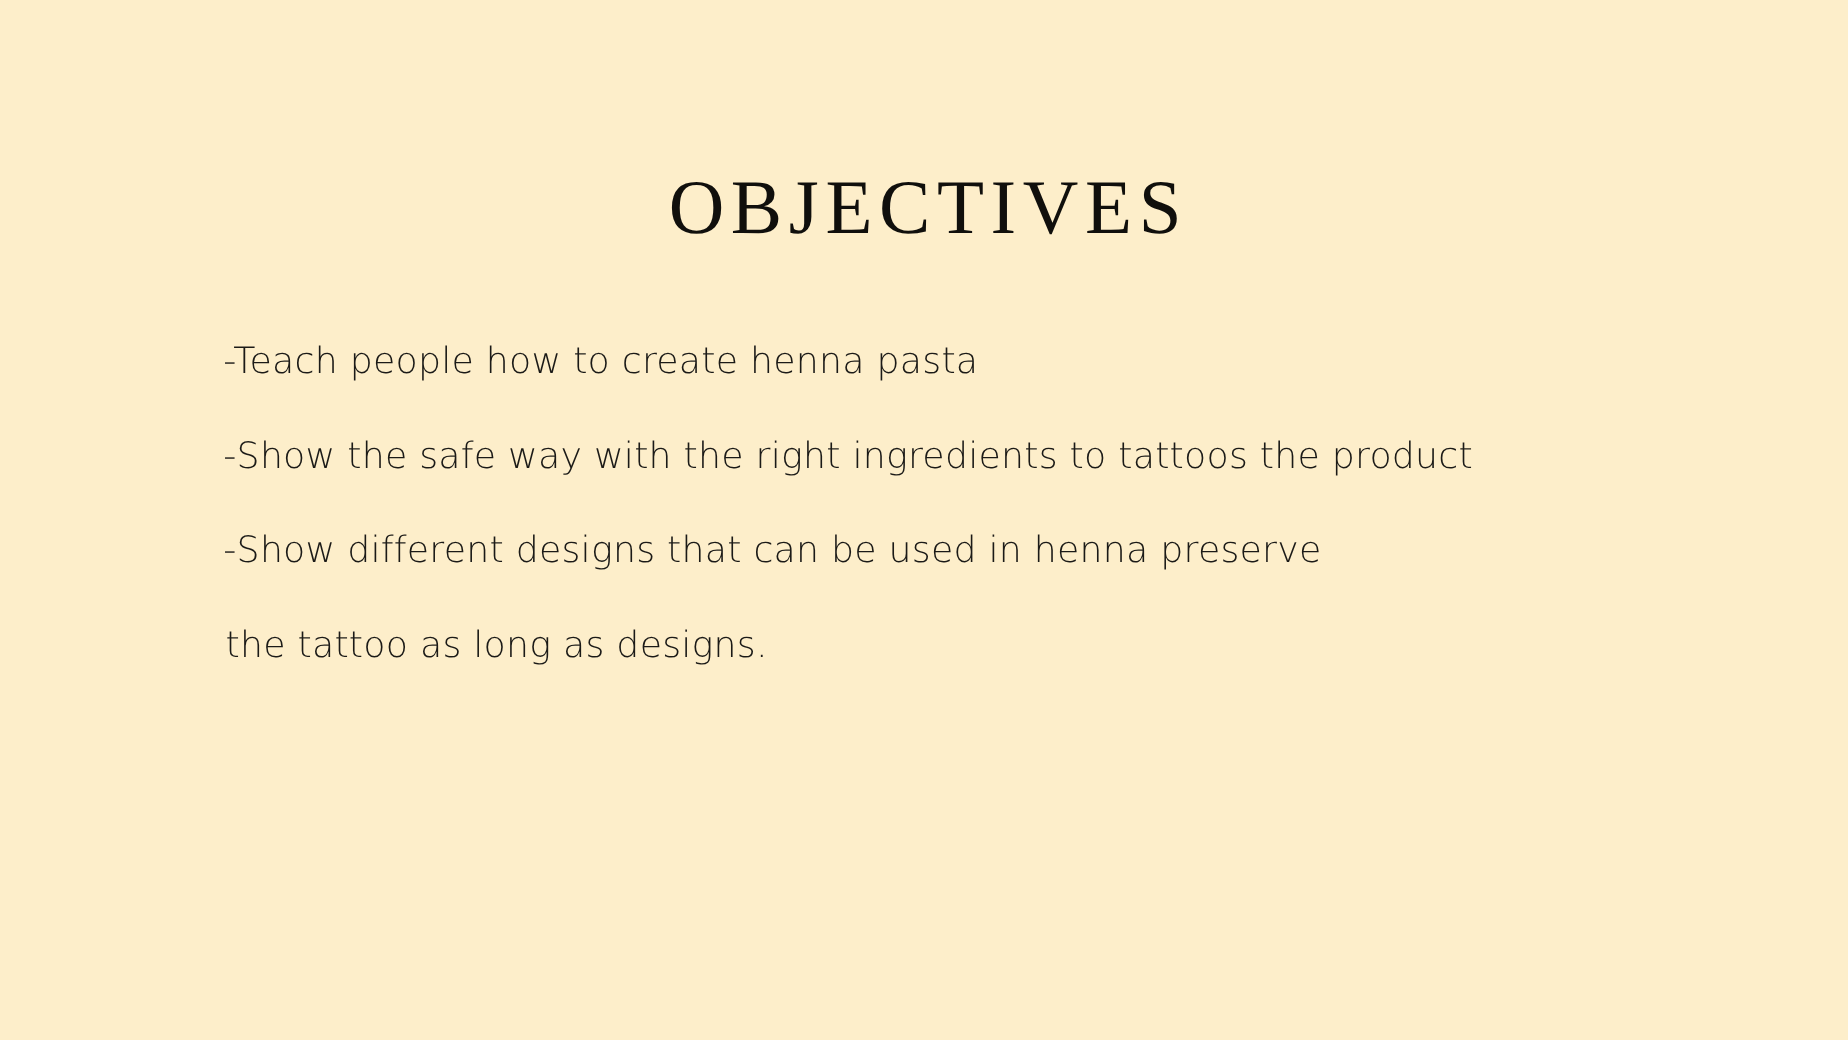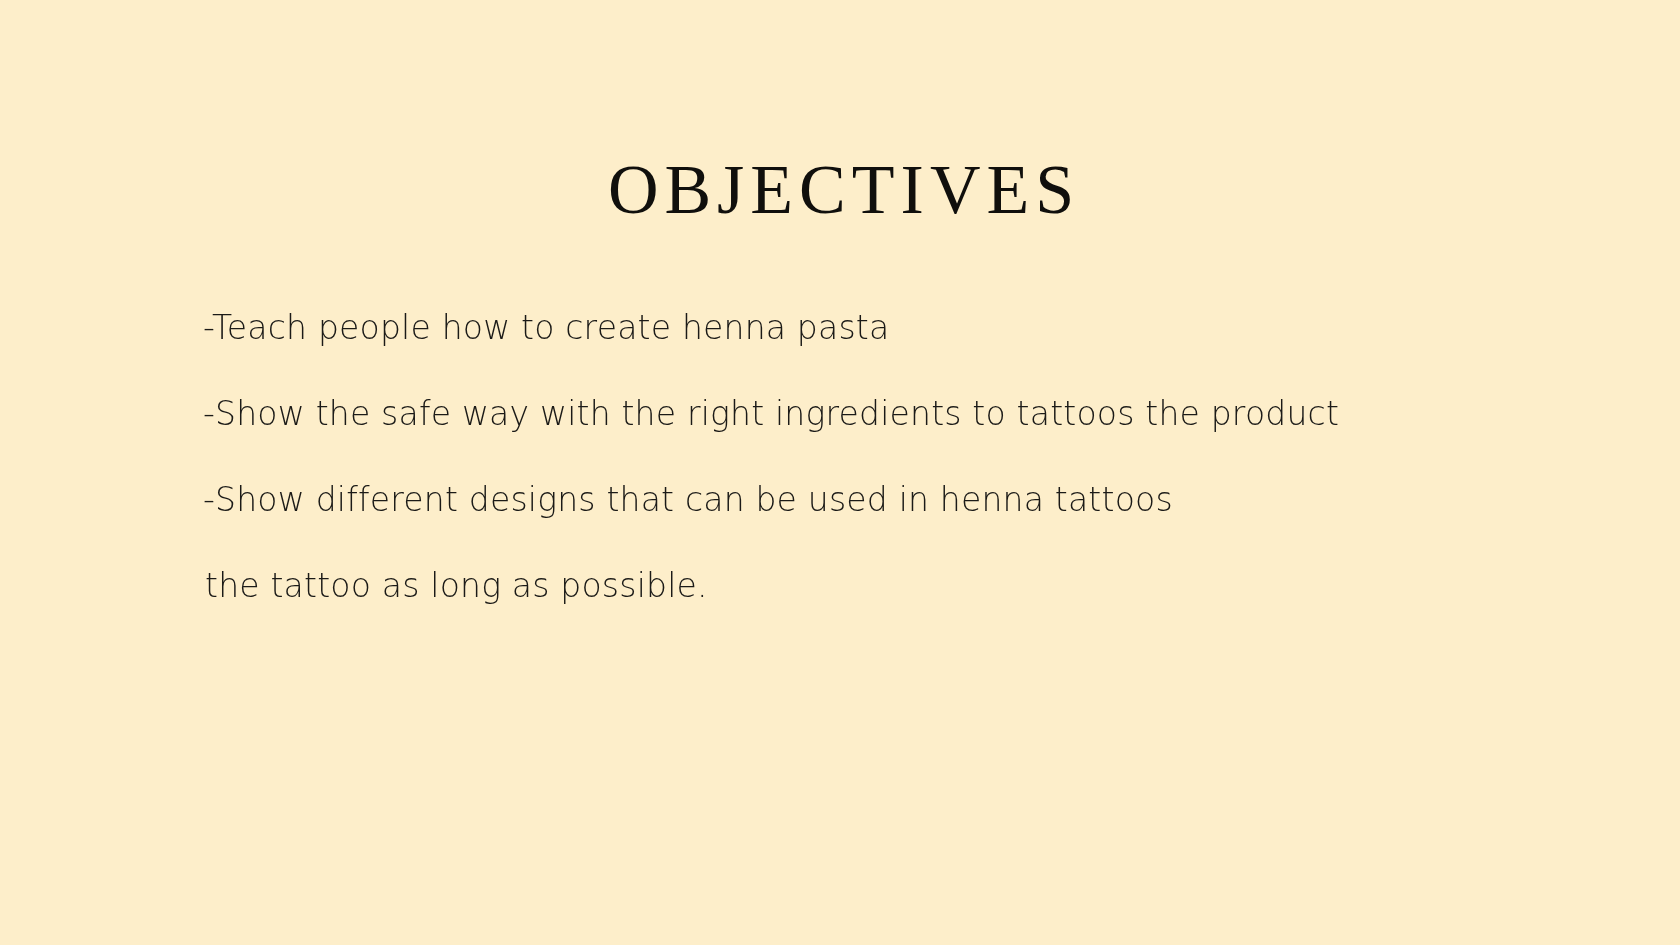--- a/index.html
+++ b/index.html
@@ -65,17 +65,17 @@
 </head>
 <body style="background: rgb(253, 238, 202);">
 
 <div id="slide" style="background: rgb(253, 238, 202);">
 
   <h1 id="slide-title">OBJECTIVES</h1>
 
   <div id="objectives-list">
     <div class="objective-line" style="color: rgb(27, 26, 23);">-Teach people how to create henna pasta</div>
     <div class="objective-line" style="color: rgb(27, 26, 23);">-Show the safe way with the right ingredients to tattoos the product</div>
-    <div class="objective-line" style="color: rgb(27, 26, 23);">-Show different designs that can be used in henna tattoos</div>
-    <div class="objective-line continuation" style="color: rgb(27, 26, 23);">the tattoo as long as possible.</div>
+    <div class="objective-line" style="color: rgb(27, 26, 23);">-Show different designs that can be used in henna preserve</div>
+    <div class="objective-line continuation" style="color: rgb(27, 26, 23);">the tattoo as long as designs.</div>
   </div>
 
 </div>
 
 </body></html>

